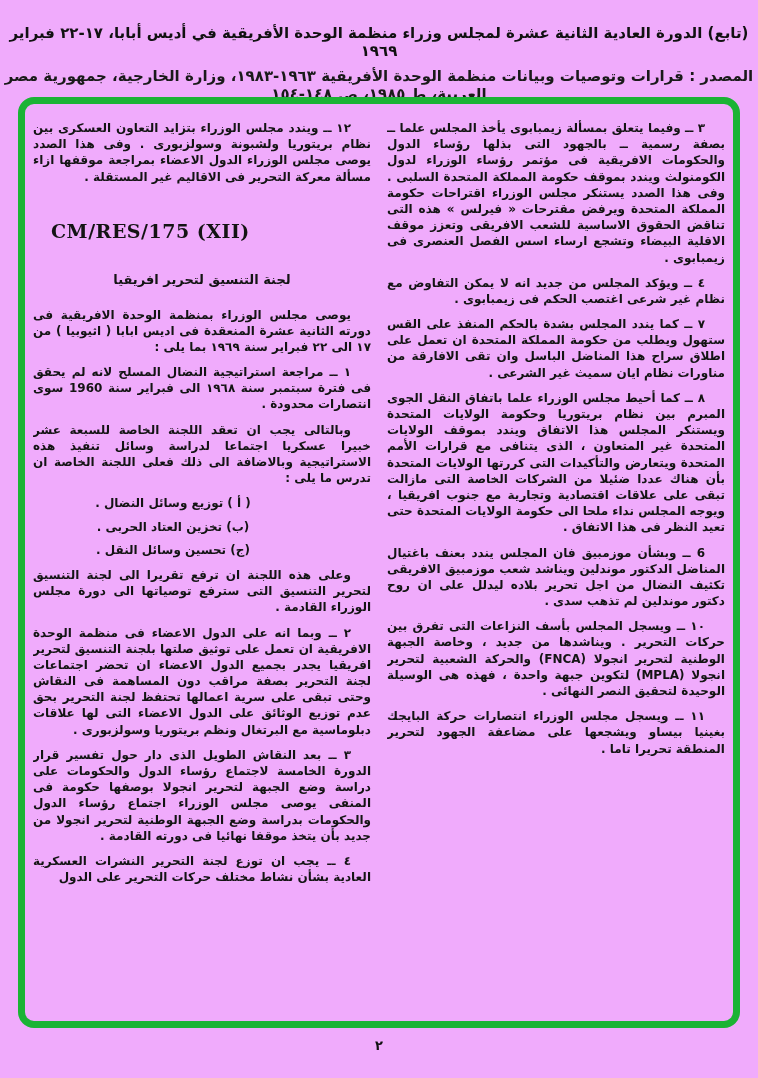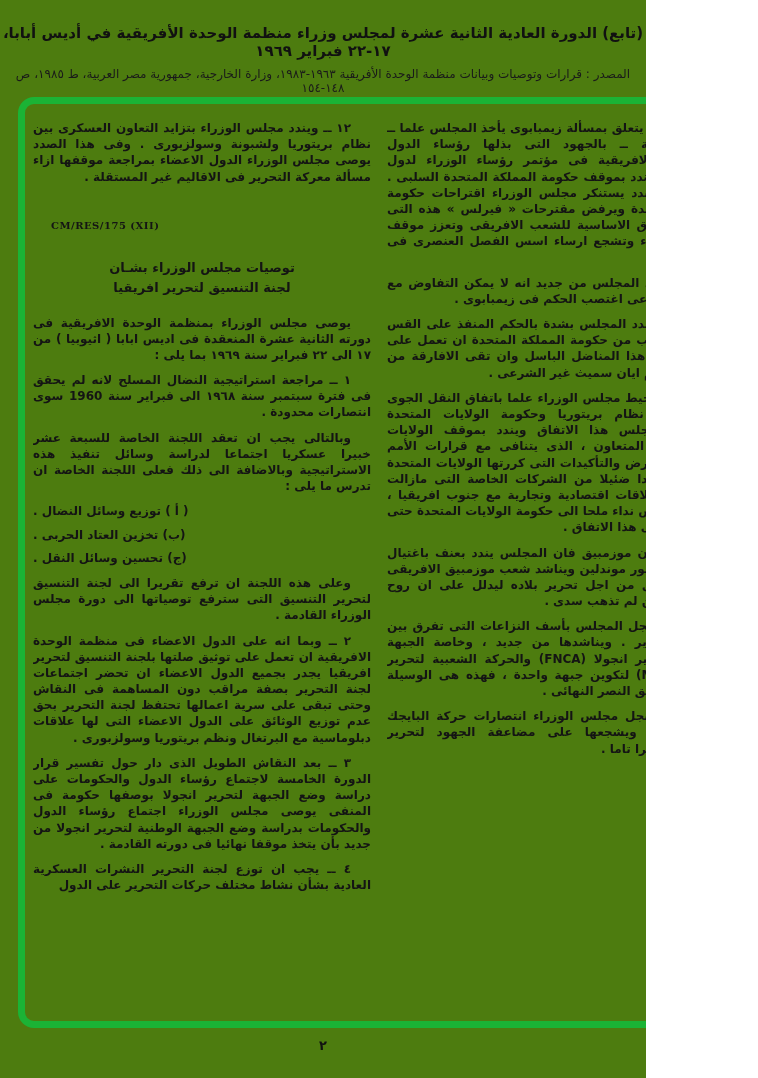--- a/index.html
+++ b/index.html
@@ -3,38 +3,38 @@
 <meta charset="utf-8">
 <style>
   * { box-sizing: border-box; }
   html, body {
     margin: 0; padding: 0;
     background: #ffffff;
     font-family: "DejaVu Sans", sans-serif;
   }
   .doc {
     position: relative;
-    width: 646px; height: 1078px;
-    background: #4d7c0f;
+    width: 758px; height: 1078px;
+    background: #f0abfc;
     overflow: hidden;
   }
   .header {
     direction: rtl;
     text-align: center;
     padding-top: 24px;
   }
   .header-title {
     font-size: 15px;
     font-weight: bold;
     color: #111;
     letter-spacing: 0;
   }
   .header-source {
-    font-size: 12px;
-    font-weight: normal;
+    font-size: 15px;
+    font-weight: bold;
     color: #1a1a1a;
     margin-top: 7px;
     text-align: center;
   }
   .green-box {
     position: absolute;
     left: 18px; top: 97px;
     width: 722px; height: 931px;
     border: 7px solid #1bb335;
     border-radius: 16px;
@@ -59,37 +59,37 @@
     overflow: hidden;
   }
   .col p {
     margin: 0 0 9px 0;
     text-indent: 20px;
   }
   .res-ref {
     direction: ltr;
     text-align: left;
     font-family: "DejaVu Serif", serif;
-    font-size: 10px;
+    font-size: 19px;
     font-weight: bold;
     padding-left: 18px;
     margin: 34px 0 26px 0;
     letter-spacing: 0.5px;
   }
   .res-title {
     text-align: center;
     font-size: 13px;
     font-weight: bold;
     line-height: 1.55;
   }
   .res-title-block { margin-bottom: 16px; }
   .list { padding-right: 58px; margin: 2px 0 9px 0; }
   .list-item {
     margin-bottom: 7px;
-    text-align: left;
+    text-align: center;
   }
   .page-number {
     position: absolute;
     left: 0; right: 0;
     top: 1038px;
     text-align: center;
     font-size: 13px;
     font-weight: bold;
     color: #111;
   }
@@ -116,21 +116,20 @@
         <p>١٠ ــ ويسجل المجلس بأسف النزاعات التى تفرق بين حركات التحرير . ويناشدها من جديد ، وخاصة الجبهة الوطنية لتحرير انجولا (FNCA) والحركة الشعبية لتحرير انجولا (MPLA) لتكوين جبهة واحدة ، فهذه هى الوسيلة الوحيدة لتحقيق النصر النهائى .</p>
         <p>١١ ــ ويسجل مجلس الوزراء انتصارات حركة البايجك بغينيا بيساو ويشجعها على مضاعفة الجهود لتحرير المنطقة تحريرا تاما .</p>
       </div>
 
       <div class="col">
         <p>١٢ ــ ويندد مجلس الوزراء بتزايد التعاون العسكرى بين نظام بريتوريا ولشبونة وسولزبورى . وفى هذا الصدد يوصى مجلس الوزراء الدول الاعضاء بمراجعة موقفها ازاء مسألة معركة التحرير فى الاقاليم غير المستقلة .</p>
 
         <div class="res-ref">CM/RES/175 (XII)</div>
 
         <div class="res-title-block">
-          <div class="res-title">توصيات مجلس الوزراء بشـان</div>
           <div class="res-title">لجنة التنسيق لتحرير افريقيا</div>
         </div>
 
         <p>يوصى مجلس الوزراء بمنظمة الوحدة الافريقية فى دورته الثانية عشرة المنعقدة فى اديس ابابا ( اثيوبيا ) من ١٧ الى ٢٢ فبراير سنة ١٩٦٩ بما يلى :</p>
         <p>١ ــ مراجعة استراتيجية النضال المسلح لانه لم يحقق فى فترة سبتمبر سنة ١٩٦٨ الى فبراير سنة 1960 سوى انتصارات محدودة .</p>
         <p>وبالتالى يجب ان تعقد اللجنة الخاصة للسبعة عشر خبيرا عسكريا اجتماعا لدراسة وسائل تنفيذ هذه الاستراتيجية وبالاضافة الى ذلك فعلى اللجنة الخاصة ان تدرس ما يلى :</p>
 
         <div class="list">
           <div class="list-item">( أ ) توزيع وسائل النضال .</div>
           <div class="list-item">(ب) تخزين العتاد الحربى .</div>

